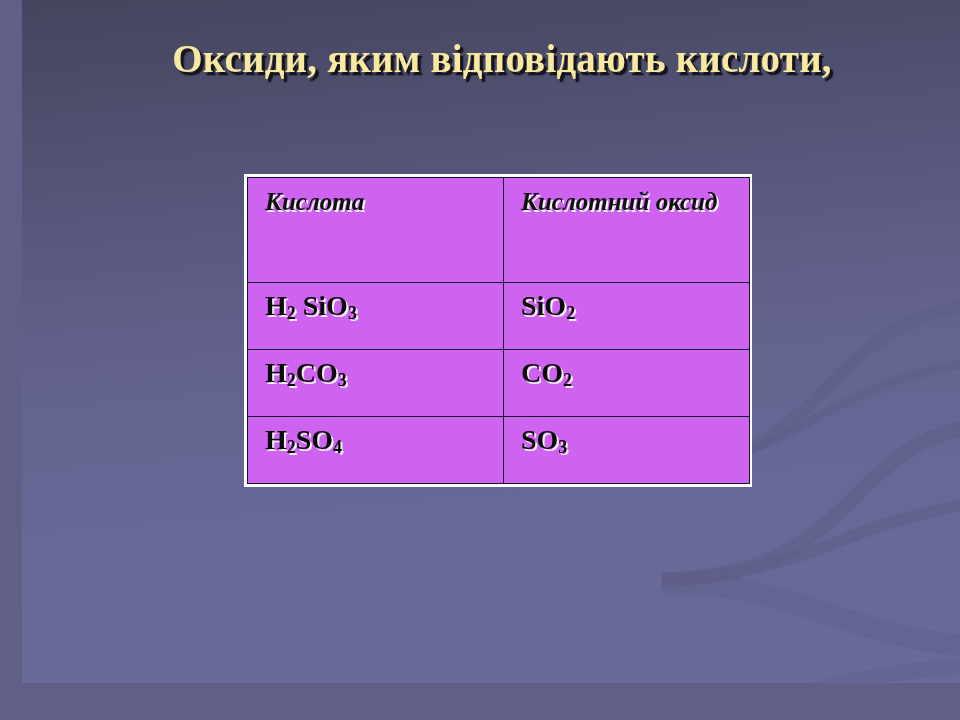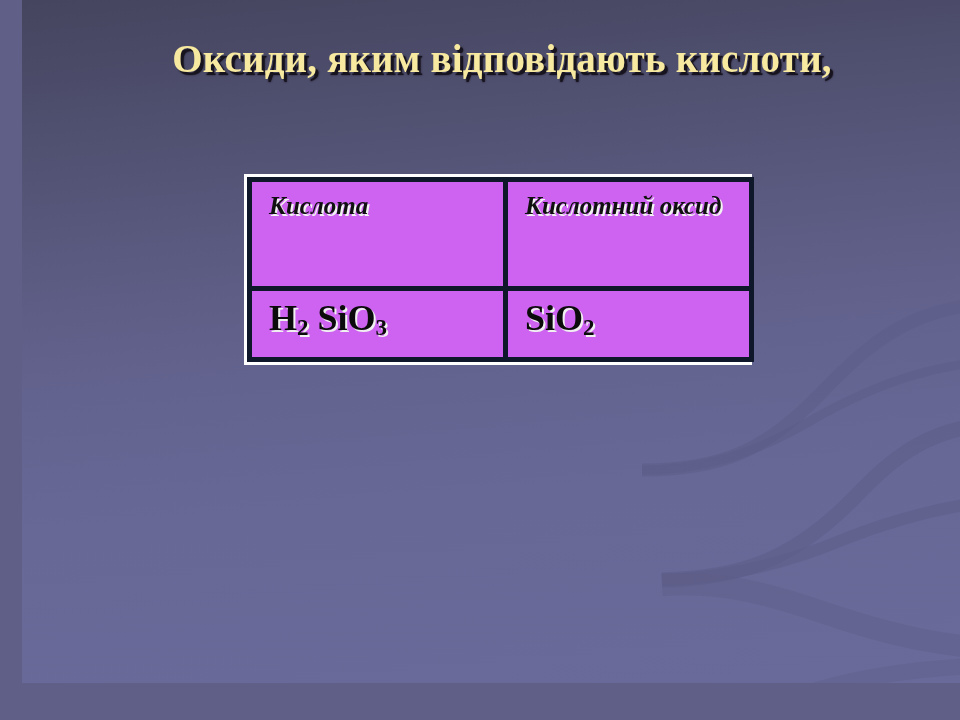--- a/index.html
+++ b/index.html
@@ -78,21 +78,21 @@
     width: 100%;
     border-collapse: collapse;
     table-layout: fixed;
     background: #ffffff;
   }
   table.oxtable col.c1 { width: 256px; }
   table.oxtable col.c2 { width: 246px; }
 
   table.oxtable td {
     background: #cd63f0;
-    border: 5px solid #0f172a;
+    border: 1px solid #0f172a;
     vertical-align: top;
     padding: 7px 16px 7px 17px;
     color: #0c0c0c;
   }
 
   .hdr-cell {
     height: 90px;
   }
   .hdr-text {
     font-size: 25px;
@@ -100,21 +100,21 @@
     font-style: italic;
     line-height: 1.32;
     color: #101010;
     text-shadow: 2px 2px 0 #f2f2f2;
   }
 
   .data-cell {
     height: 52px;
   }
   .formula {
-    font-size: 36px;
+    font-size: 28px;
     font-weight: bold;
     line-height: 1.12;
     color: #0b0b0b;
     text-shadow: 2px 2px 0 #f0f0f0;
     white-space: pre;
   }
   .formula sub {
     font-size: 0.64em;
     vertical-align: baseline;
     position: relative;
@@ -159,17 +159,33 @@
         </tr>
 
         <tr>
           <td class="data-cell">
             <div class="formula"><span>H</span><sub>2</sub><span> SiO</span><sub>3</sub></div>
           </td>
           <td class="data-cell">
             <div class="formula"><span>SiO</span><sub>2</sub></div>
           </td>
         </tr>
+        <tr>
+          <td class="data-cell">
+            <div class="formula"><span>H</span><sub>2</sub><span>CO</span><sub>3</sub></div>
+          </td>
+          <td class="data-cell">
+            <div class="formula"><span>CO</span><sub>2</sub></div>
+          </td>
+        </tr>
+        <tr>
+          <td class="data-cell">
+            <div class="formula"><span>H</span><sub>2</sub><span>SO</span><sub>4</sub></div>
+          </td>
+          <td class="data-cell">
+            <div class="formula"><span>SO</span><sub>3</sub></div>
+          </td>
+        </tr>
       </tbody>
     </table>
   </div>
 
 </div>
 
 </body></html>

